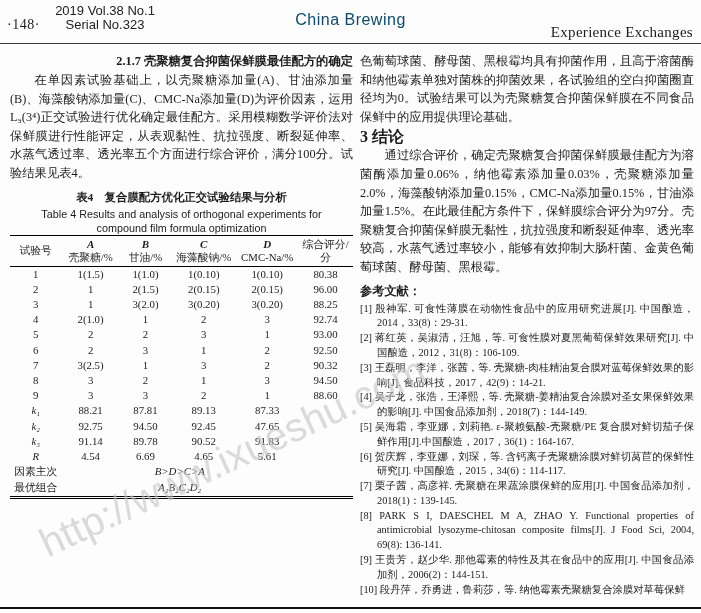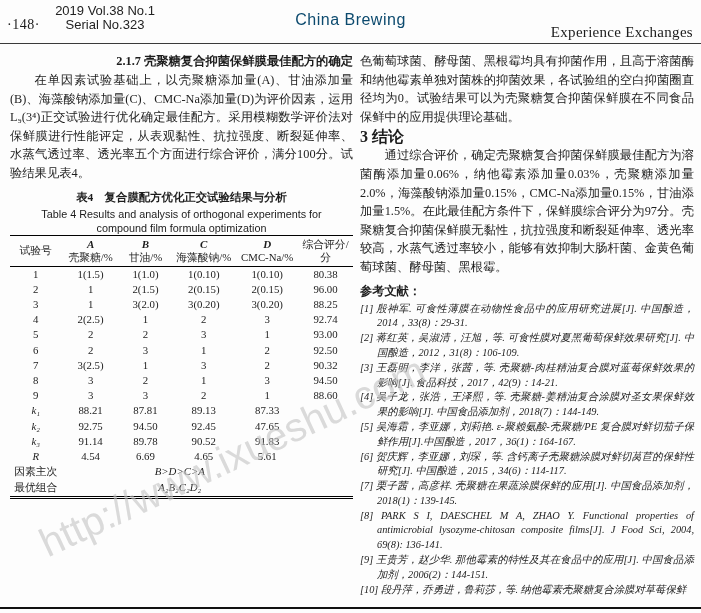--- a/index.html
+++ b/index.html
@@ -34,21 +34,21 @@
                   padding:2px 0;line-height:13px;vertical-align:middle;}
   table.otable td{text-align:center;padding:0;line-height:15.2px;}
   table.otable .fcode{font-style:italic;font-weight:bold;font-size:11px;}
   table.otable .it{font-style:italic;}
   table.otable tr.sumrow td{line-height:15.5px;}
   table.otable tr.lastrow td{border-bottom:3px double #000;padding-bottom:1px;}
 
   
   .concl-head{font-size:16px;font-weight:bold;line-height:19px;margin:1px 0 0 0;}
   .ref-head{font-size:12.2px;font-weight:bold;line-height:17px;margin:6px 0 2px 0;}
-  ul.refs{list-style:none;margin:0;padding:0;font-size:10.35px;line-height:14.8px;font-style:italic;}
+  ul.refs{list-style:none;margin:0;padding:0;font-size:10.35px;line-height:14.8px;}
   ul.refs li{padding-left:17px;text-indent:-17px;text-align:justify;margin:0;}
 
   
   .wm{position:absolute;left:42px;top:523px;font-family:"Liberation Sans","DejaVu Sans",sans-serif;
       font-size:40px;color:#c3c3c3;opacity:.6;white-space:nowrap;
       transform:rotate(-25deg);transform-origin:left center;pointer-events:none;z-index:5;}
   .foot-rule{position:absolute;left:0;top:607px;width:701px;height:0;border-top:2.6px solid #111;}
 </style>
 </head>
 <body>
@@ -124,21 +124,21 @@
           <tr>
             <td>3</td>
             <td>1</td>
             <td>3(2.0)</td>
             <td>3(0.20)</td>
             <td>3(0.20)</td>
             <td>88.25</td>
           </tr>
           <tr>
             <td>4</td>
-            <td>2(2.5)</td>
+            <td>2(1.0)</td>
             <td>1</td>
             <td>2</td>
             <td>3</td>
             <td>92.74</td>
           </tr>
           <tr>
             <td>5</td>
             <td>2</td>
             <td>2</td>
             <td>3</td>

